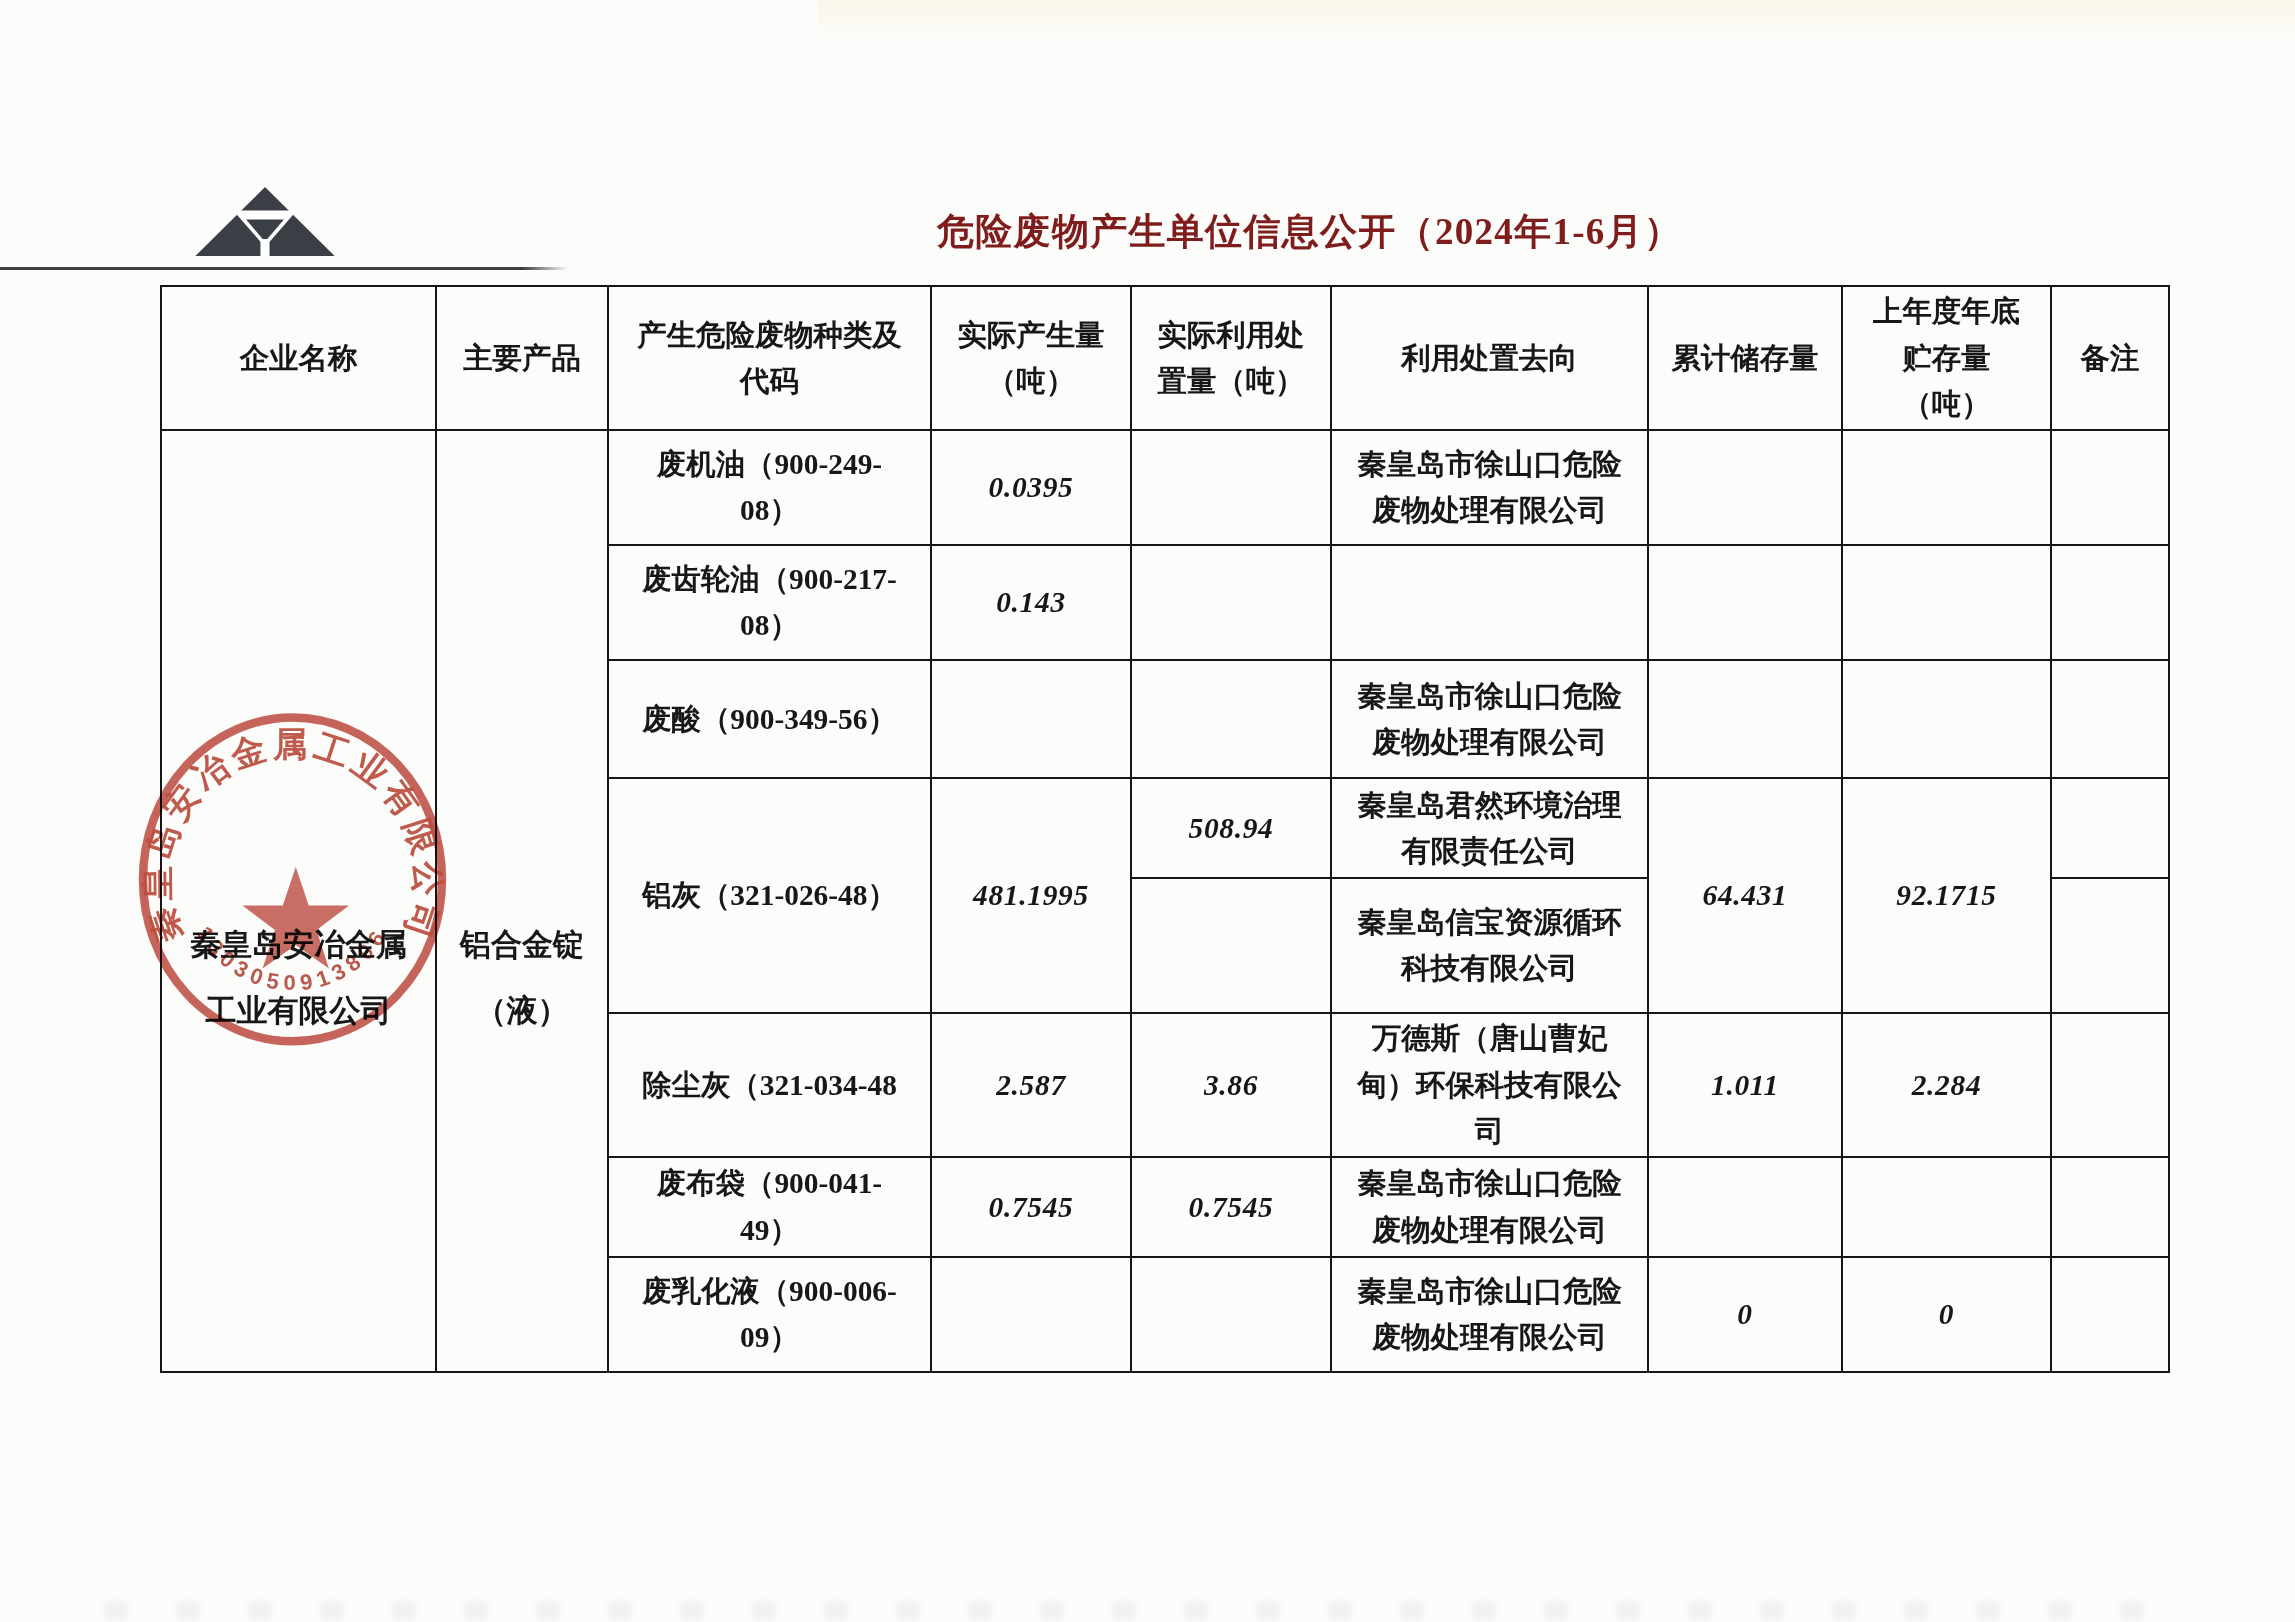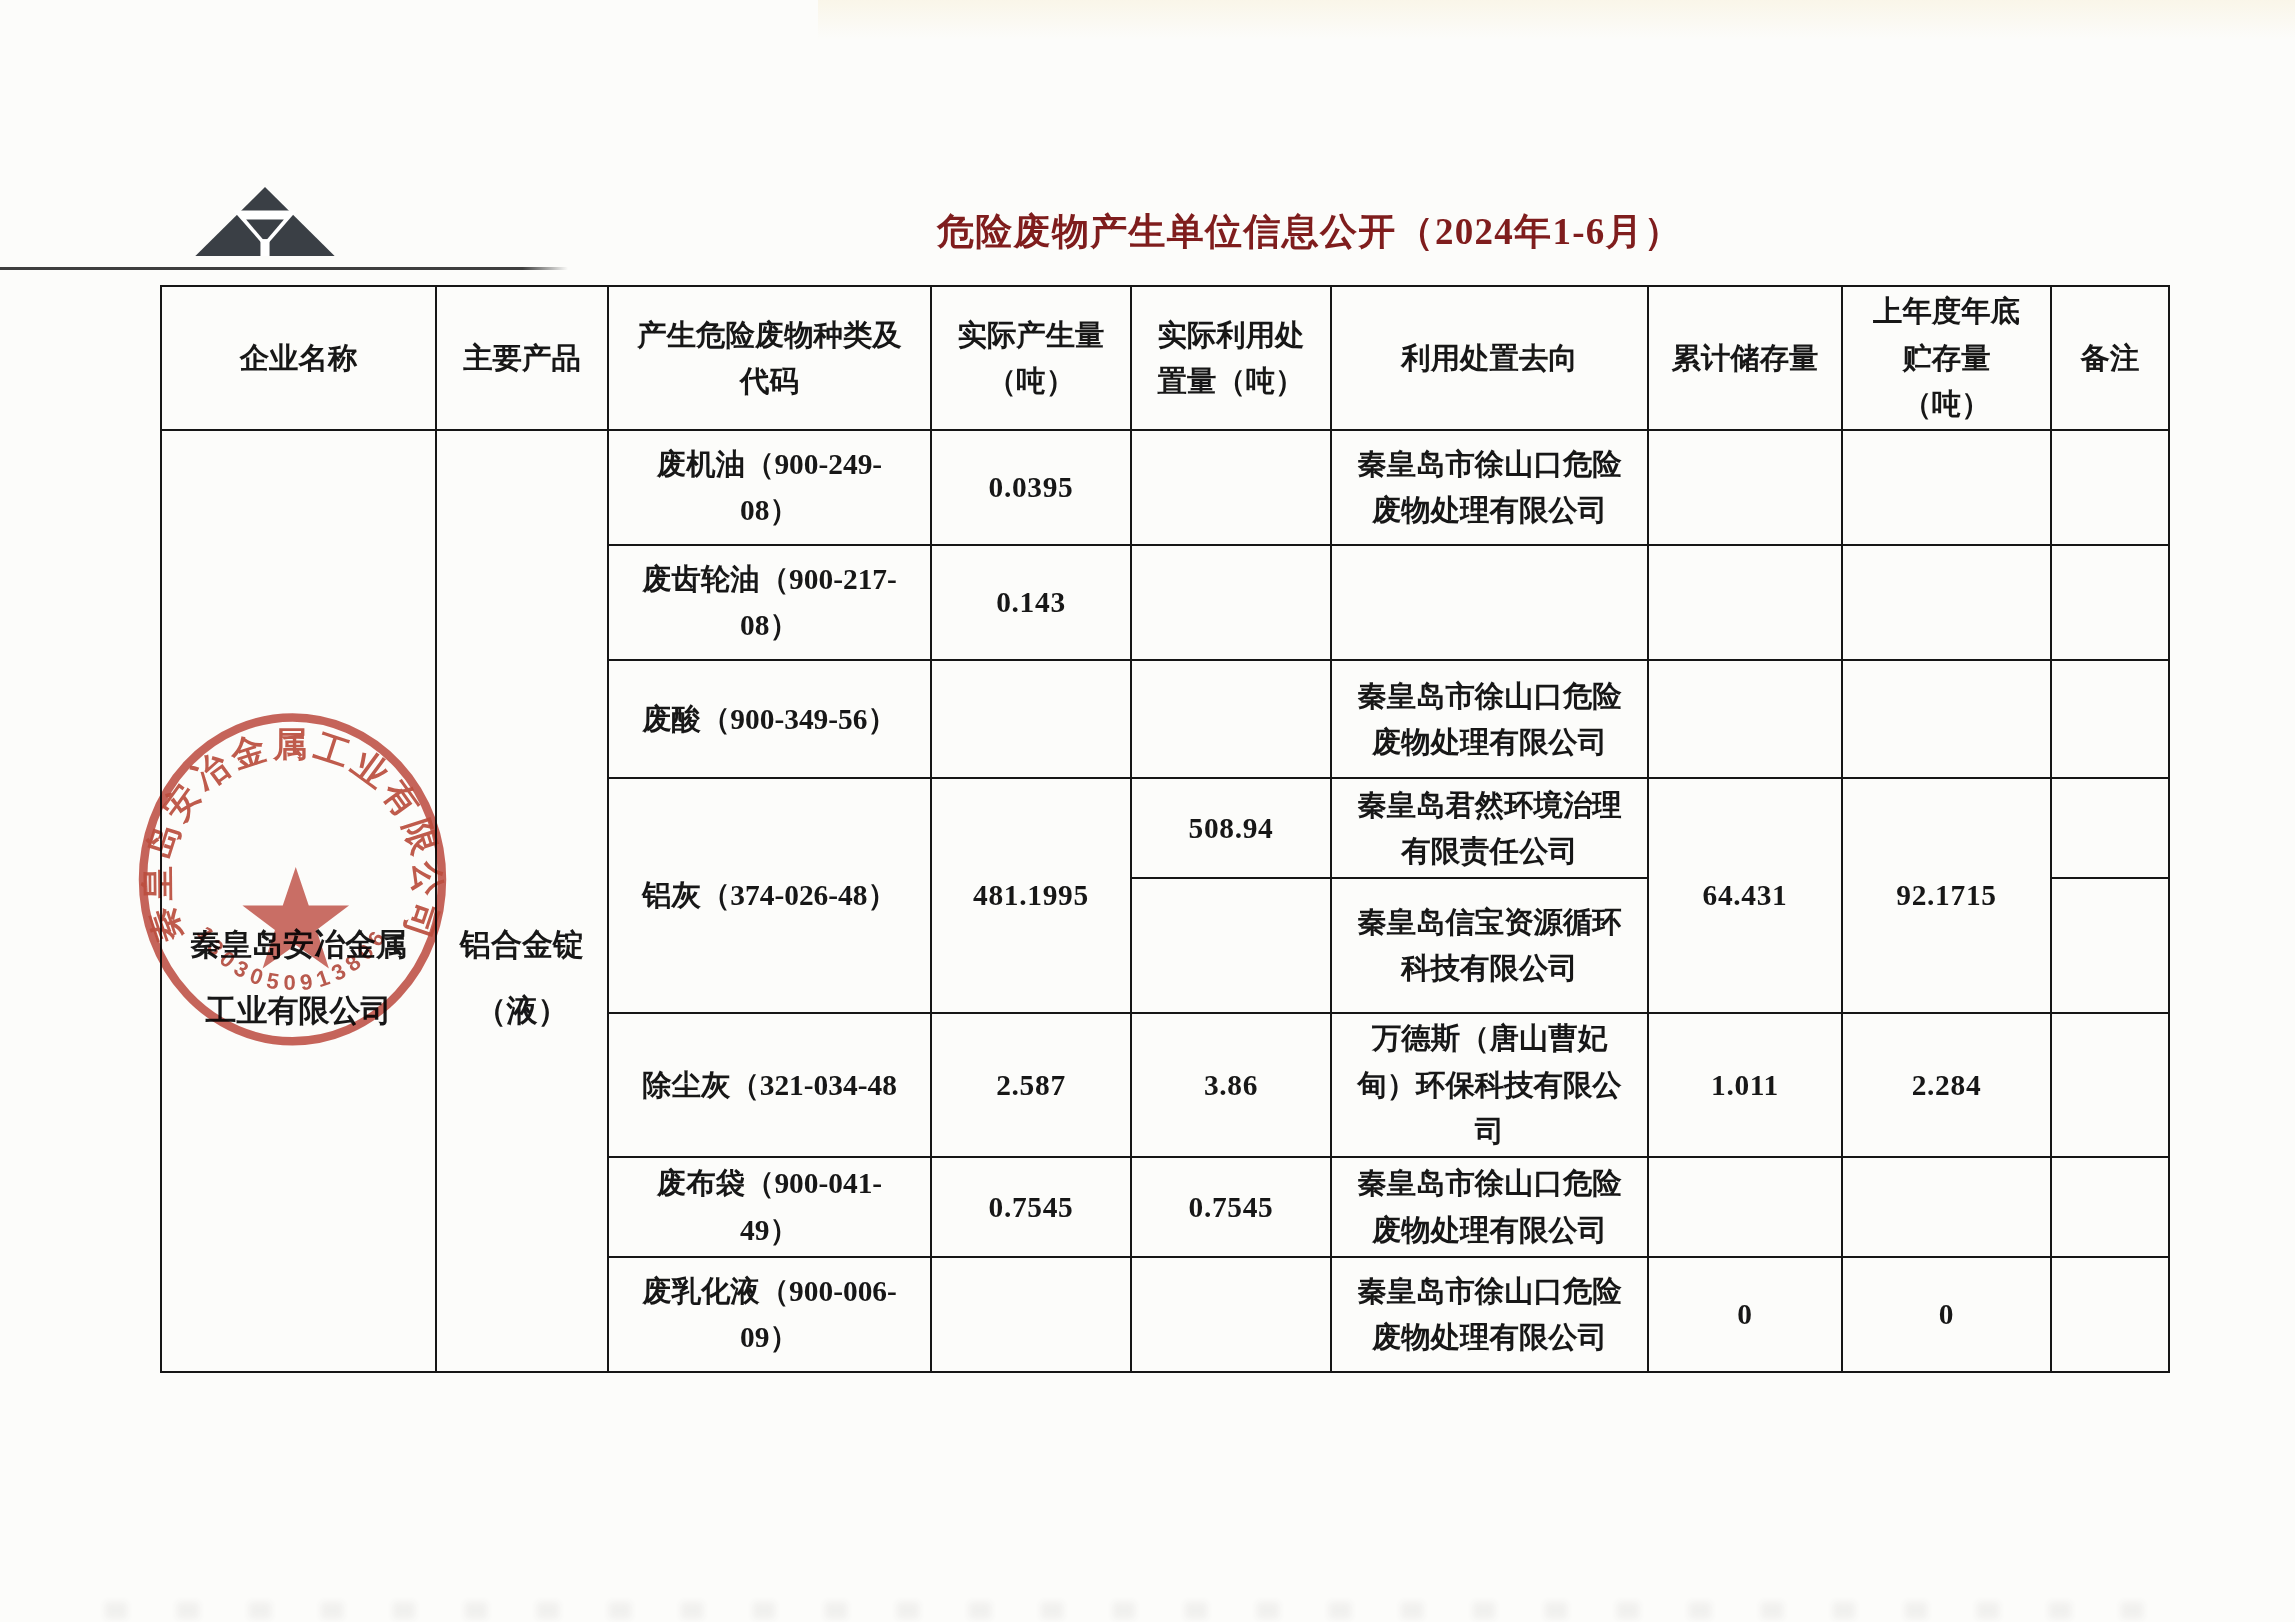--- a/index.html
+++ b/index.html
@@ -25,21 +25,21 @@
   
   table.doc { position:absolute; left:160px; top:285px; width:2007px;
     border-collapse:collapse; table-layout:fixed; }
   table.doc th, table.doc td {
     border:2.6px solid #161616; text-align:center; vertical-align:middle;
     padding:1.3px 6.5px; font-size:29.4px; font-weight:700; line-height:1.58;
     white-space:pre-line; overflow:hidden;
   }
   table.doc { border:2px solid #161616; }
   th { font-weight:700; }
-  td.num { font-family:"Liberation Serif","DejaVu Serif",serif; font-weight:400; font-size:30px; letter-spacing:0.7px; }
+  td.num { font-family:"Liberation Serif","DejaVu Serif",serif; font-weight:400; font-size:30px; letter-spacing:0.7px;font-style:italic; }
   tr.rh  { height:115px; }
   tr.r1  { height:115px; }
   tr.r2  { height:115px; }
   tr.r3  { height:118px; }
   tr.r4a { height:100px; }
   tr.r4b { height:135px; }
   tr.r5  { height:94px; }
   tr.r6  { height:100px;padding-left:32px; }
   tr.r7  { height:115px; }
   .company-inner, .product-inner {
@@ -129,21 +129,21 @@
     <td>废酸（900-349-56）</td>
     <td class="num"></td>
     <td class="num"></td>
     <td>秦皇岛市徐山口危险
 废物处理有限公司</td>
     <td class="num"></td>
     <td class="num"></td>
     <td></td>
   </tr>
   <tr class="r4a">
-    <td rowspan="2">铝灰（374-026-48）</td>
+    <td rowspan="2">铝灰（321-026-48）</td>
     <td rowspan="2" class="num">481.1995</td>
     <td class="num">508.94</td>
     <td>秦皇岛君然环境治理
 有限责任公司</td>
     <td rowspan="2" class="num">64.431</td>
     <td rowspan="2" class="num">92.1715</td>
     <td></td>
   </tr>
   <tr class="r4b">
     <td class="num"></td>

